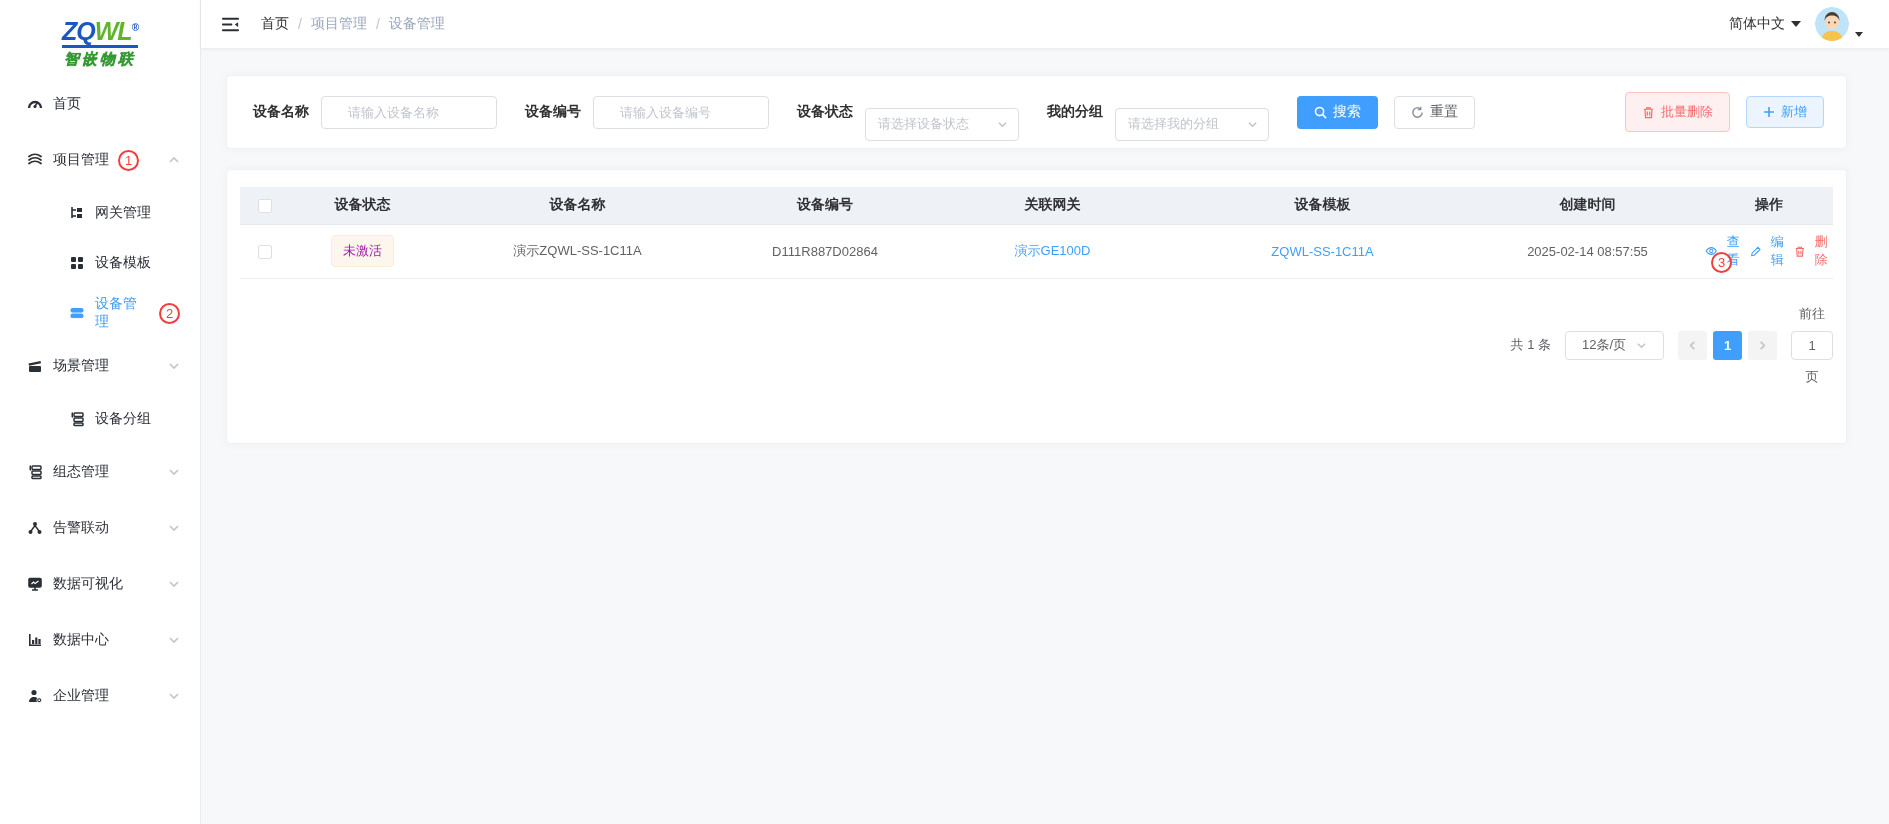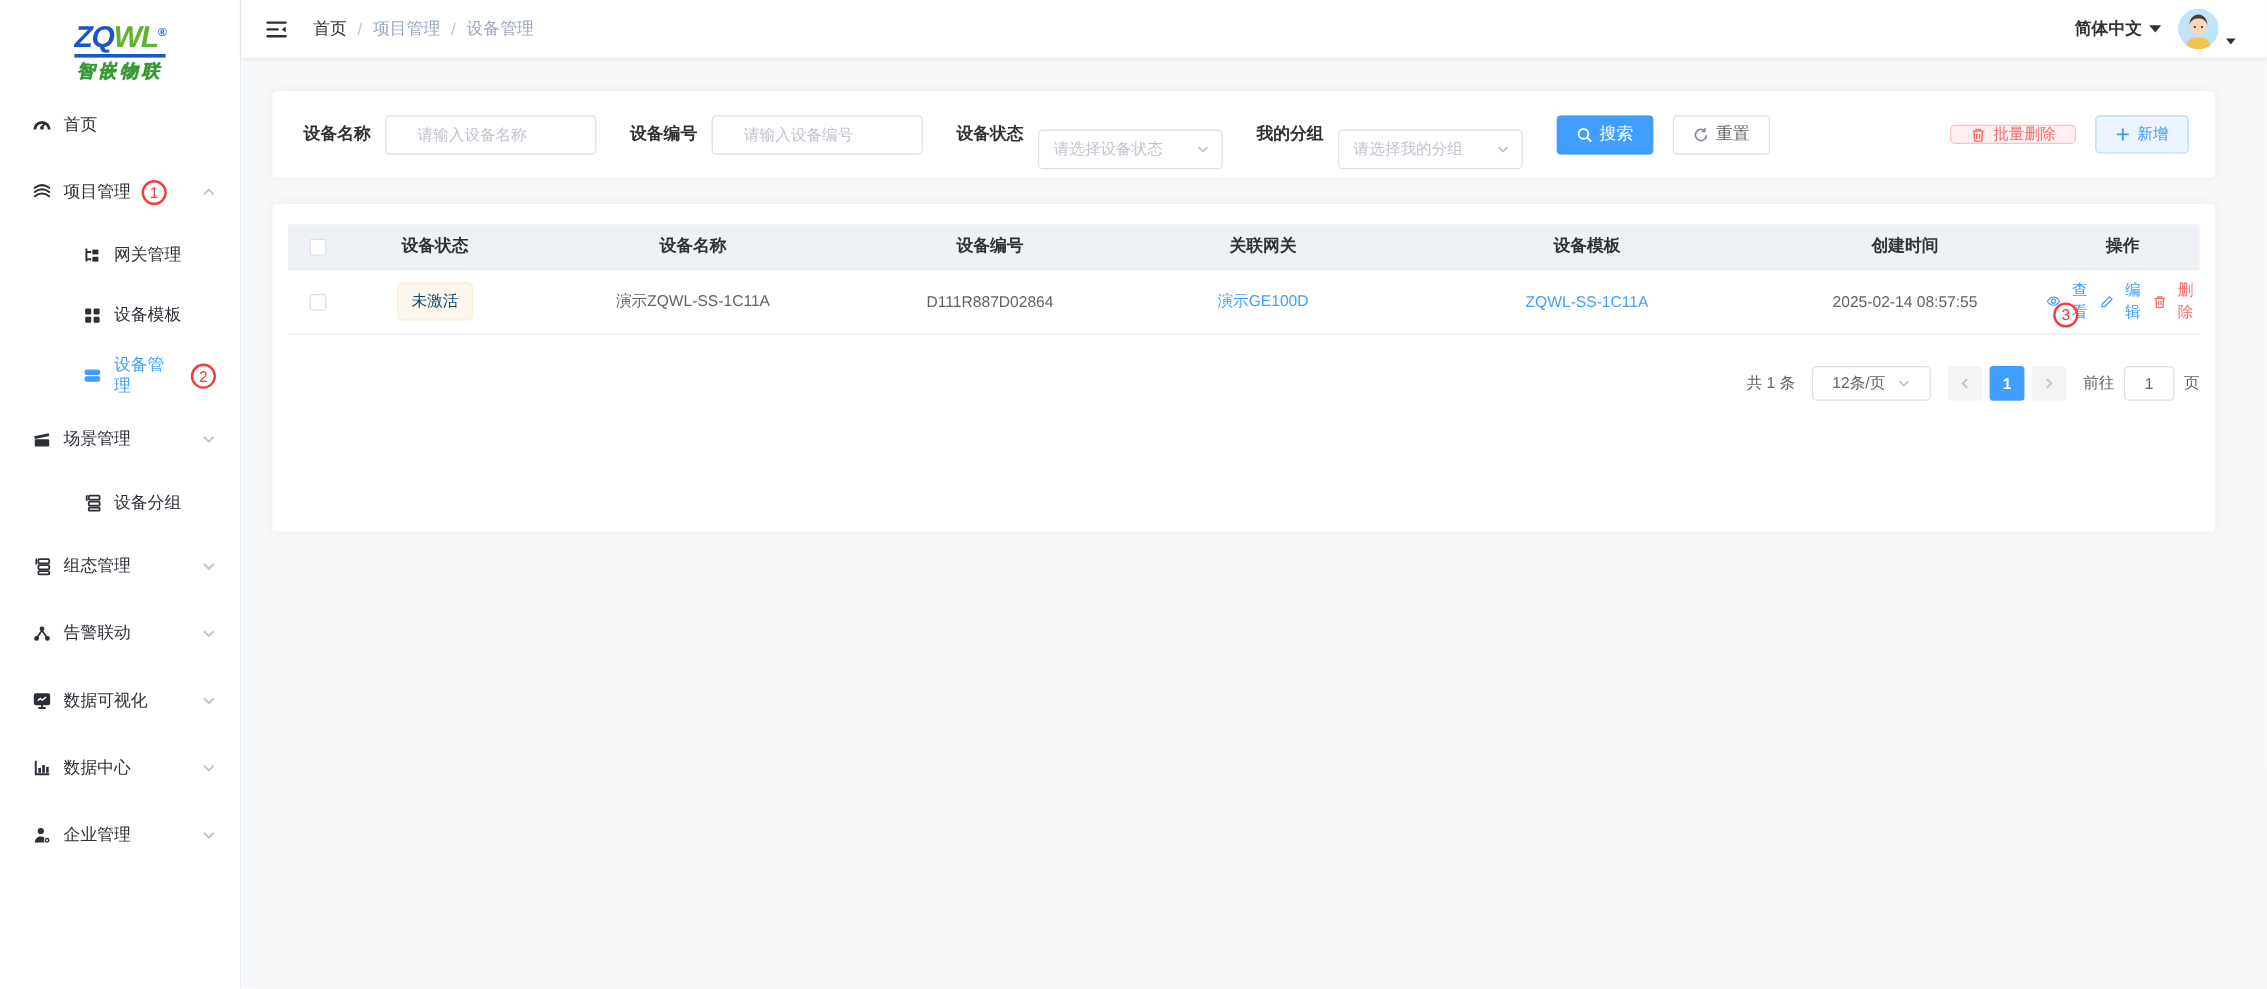--- a/index.html
+++ b/index.html
@@ -26,59 +26,59 @@
   .micon svg { width:16px; height:16px; }
   
   .rightcol { flex:1; display:flex; flex-direction:column; background:#f7f8fa; min-width:0; }
   .topbar { height:48px; background:#fff; display:flex; align-items:center; padding:0 26px 0 12px; box-shadow:0 1px 4px rgba(0,21,41,.08); position:relative; z-index:3; }
   .fold-btn { width:34px; height:34px; display:flex; align-items:center; justify-content:center; cursor:pointer; }
   .crumbs { display:flex; align-items:center; gap:9px; margin-left:14px; font-size:14px; }
   .crumb-home { color:#303133; cursor:pointer; }
   .crumb-sep { color:#c0c4cc; }
   .crumb-dim { color:#9aa8bd; }
   .topbar-right { margin-left:auto; display:flex; align-items:center; gap:14px; }
-  .lang { font-size:14px; color:#303133; display:flex; align-items:center; gap:6px; cursor:pointer;font-weight:bold; }
+  .lang { font-size:14px; color:#303133; display:flex; align-items:center; gap:6px; cursor:pointer; }
   .caret-down { width:0; height:0; border-left:5px solid transparent; border-right:5px solid transparent; border-top:6px solid #303133; }
   .avatar-wrap { display:flex; align-items:flex-end; gap:6px; cursor:pointer; }
   .avatar { width:34px; height:34px; border-radius:50%; overflow:hidden; display:block; }
   .caret-sm { width:0; height:0; border-left:4px solid transparent; border-right:4px solid transparent; border-top:5px solid #303133; margin-bottom:4px; }
   
   .main { flex:1; padding:27px 42px 0 25px; }
   .card { background:#fff; border-radius:4px; box-shadow:0 0 10px rgba(31,45,61,.04); border:1px solid #f0f1f4; }
   .filter-card { height:74px; display:flex; align-items:center; padding:0 22px 0 26px; }
   .fgroup { display:flex; align-items:center; margin-right:28px; }
   .flabel { font-size:14px; font-weight:bold; color:#303133; margin-right:12px; white-space:nowrap; }
   .tinput { width:176px; height:33px; border:1px solid #dcdfe6; border-radius:4px; padding:0 26px; font-size:13px; color:#606266; outline:none; font-family:inherit; }
   .tinput::placeholder { color:#c0c4cc; }
   .fselect { width:154px; height:33px; border:1px solid #dcdfe6; border-radius:4px; padding:0 10px 0 12px; font-size:13px; color:#c0c4cc; display:flex; align-items:center; justify-content:space-between; background:#fff; cursor:pointer;margin-top:24px; }
   .btn { height:33px; border-radius:4px; font-size:14px; display:inline-flex; align-items:center; justify-content:center; gap:6px; cursor:pointer; border:1px solid transparent; padding:0 16px; font-family:inherit; background:none; }
   .btn-primary { background:#409eff; color:#fff; }
   .btn-plain { background:#fff; border-color:#dcdfe6; color:#606266; }
-  .btn-danger-plain { background:#fef0f0; border-color:#fbc4c4; color:#f56c6c; font-size:13px; height:16px; }
+  .btn-danger-plain { background:#fef0f0; border-color:#fbc4c4; color:#f56c6c; font-size:13px; height:40px; }
   .btn-info-plain { background:#ecf5ff; border-color:#b3d8ff; color:#409eff; font-size:13px; height:32px; }
   .filter-right { margin-left:auto; display:flex; align-items:center; gap:16px; }
   
   .table-card { margin-top:20px; height:275px; padding:17px 13px; position:relative; }
   table { width:100%; border-collapse:collapse; table-layout:fixed; }
   th { background:#eef1f6; height:37px; font-size:14px; font-weight:bold; color:#303133; text-align:center; border-bottom:1px solid #e4e9f0; }
   td { height:54px; font-size:13px; color:#606266; text-align:center; border-bottom:1px solid #ebeef5; }
   .cb { width:14px; height:14px; border:1px solid #dcdfe6; border-radius:2px; background:#fff; display:inline-block; vertical-align:middle; cursor:pointer; }
-  .badge-warn { display:inline-block; padding:6px 11px; background:#fdf6ec; border:1px solid #faecd8; border-radius:4px; color:#0c4a6e; font-size:13px; }
+  .badge-warn { display:inline-block; padding:6px 11px; background:#fdf6ec; border:1px solid #faecd8; border-radius:4px; color:#a21caf; font-size:13px; }
   .cell-link { color:#409eff; cursor:pointer; }
   .ops { display:flex; align-items:flex-start; justify-content:center; gap:5px; }
   .op { display:inline-flex; align-items:center; gap:4px; font-size:13px; cursor:pointer; }
   .op-blue { color:#409eff; } .op-red { color:#f56c6c; }
   .op-view { position:relative; }
   
   .pager { display:flex; align-items:center; justify-content:flex-end; margin-top:26px; gap:14px; font-size:13px; color:#606266; }
   .psize { width:99px; height:29px; border:1px solid #dcdfe6; border-radius:4px; display:flex; align-items:center; justify-content:center; gap:10px; color:#606266; cursor:pointer; background:#fff; }
   .pgroup { display:flex; align-items:center; gap:6px; }
   .pbtn { width:29px; height:29px; border-radius:3px; background:#f4f4f5; color:#c0c4cc; display:flex; align-items:center; justify-content:center; cursor:pointer; font-size:13px; }
   .pcur { width:29px; height:29px; border-radius:3px; background:#409eff; color:#fff; display:flex; align-items:center; justify-content:center; font-weight:bold; cursor:pointer; }
-  .goto { display:flex; align-items:center; gap:8px; }
+  .goto { display:flex; align-items:center; gap:8px;flex-direction:column; }
   .goto-input { width:42px; height:29px; border:1px solid #dcdfe6; border-radius:4px; text-align:center; font-size:13px; color:#606266; outline:none; font-family:inherit; }
   
   .ann { display:inline-flex; width:21px; height:21px; border:2px solid #f23d3d; border-radius:50%; color:#f23d3d; align-items:center; justify-content:center; font-size:13px; flex-shrink:0; }
   .ann-inline { margin-left:9px; }
   .ann-abs { position:absolute; left:6px; top:19px; background:transparent; }
   svg { display:block; }
 </style>
 </head>
 <body>
 

